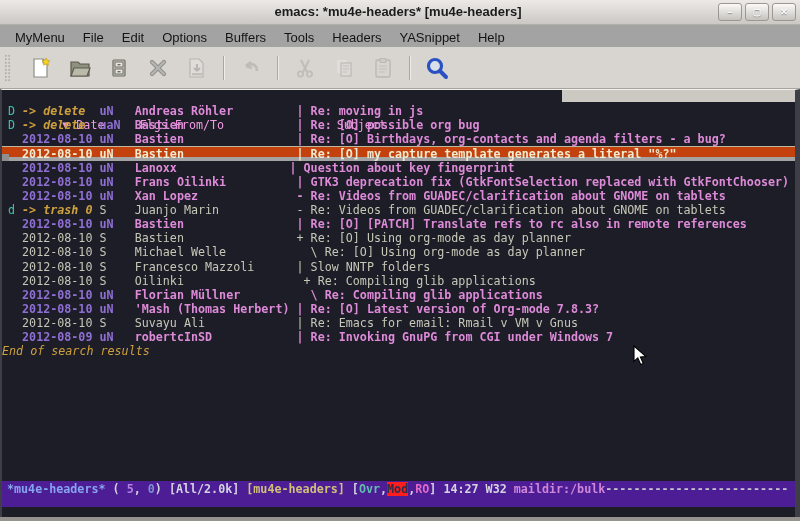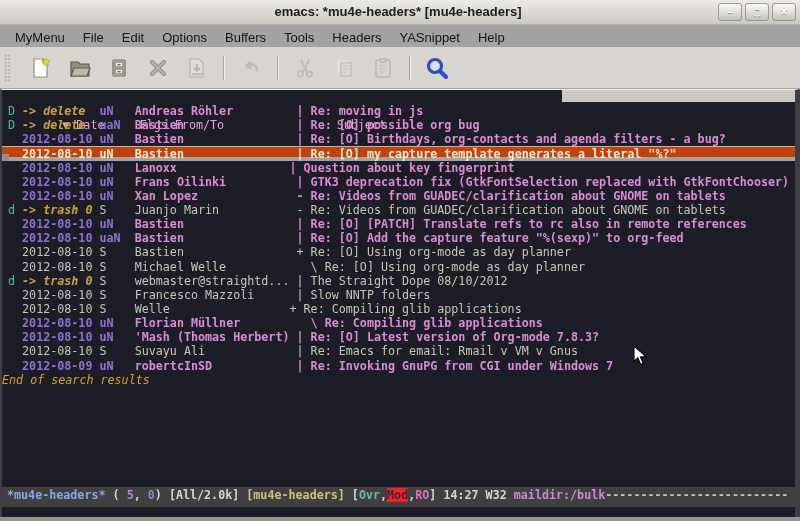--- a/index.html
+++ b/index.html
@@ -50,22 +50,22 @@
   .row.marked .dt{color:#cfa13d !important;font-style:italic;font-weight:bold;}
   .row.current{background:#c2410c;border-top:1px solid #bdb89e;border-bottom:4px solid #a3a3a3;z-index:1;}
   .row.current .mk,.row.current .dt,.row.current .fl,
   .row.current .fr,.row.current .sj{color:#f2ecd2 !important;font-weight:bold;font-style:normal;}
   .row.current::after{content:"";position:absolute;left:0;bottom:-4px;width:7px;height:7px;background:#8f8f8f;}
 
   .end-marker{height:14.15px;line-height:14.15px;white-space:pre;
     color:#cfa13d;font-style:italic;flex:none;}
   .spacer{flex:1;}
 
-  .mode-line{height:20px;line-height:16px;white-space:pre;overflow:hidden;flex:none;
-    background:#404040;font-weight:bold;padding-left:5px;}
+  .mode-line{height:26px;line-height:16px;white-space:pre;overflow:hidden;flex:none;
+    background:#4c1d95;font-weight:bold;padding-left:5px;}
   .ml-buffer{color:#87a4ef;}
   .ml-plain{color:#d4d4e0;}
   .ml-count-unread{color:#b47fe2;}
   .ml-count-other{color:#7d8fd0;}
   .ml-major-mode{color:#cfc07a;}
   .ml-ovr{color:#62bdae;}
   .ml-mod{color:#2c2c4a;background:#ff1d1d;}
   .ml-ro{color:#e06cc8;}
   .ml-maildir{color:#cf86d8;}
   .ml-dashes{color:#c2c2cc;}
@@ -199,26 +199,24 @@
     <div class="rows">
         <div class="row unread marked"><span class="mk">D </span><span class="dt">-&gt; delete  </span><span class="fl">uN   </span><span class="fr">Andreas Röhler         </span><span class="sj">| Re: moving in js</span></div>
         <div class="row unread marked"><span class="mk">D </span><span class="dt">-&gt; delete  </span><span class="fl">uaN  </span><span class="fr">Bastien                </span><span class="sj">| Re: [O] possible org bug</span></div>
         <div class="row unread"><span class="mk">  </span><span class="dt">2012-08-10 </span><span class="fl">uN   </span><span class="fr">Bastien                </span><span class="sj">| Re: [O] Birthdays, org-contacts and agenda filters - a bug?</span></div>
         <div class="row unread current"><span class="mk">  </span><span class="dt">2012-08-10 </span><span class="fl">uN   </span><span class="fr">Bastien                </span><span class="sj">| Re: [O] my capture template generates a literal "%?"</span></div>
         <div class="row unread"><span class="mk">  </span><span class="dt">2012-08-10 </span><span class="fl">uN   </span><span class="fr">Lanoxx                </span><span class="sj">| Question about key fingerprint</span></div>
         <div class="row unread"><span class="mk">  </span><span class="dt">2012-08-10 </span><span class="fl">uN   </span><span class="fr">Frans Oilinki          </span><span class="sj">| GTK3 deprecation fix (GtkFontSelection replaced with GtkFontChooser)</span></div>
         <div class="row unread"><span class="mk">  </span><span class="dt">2012-08-10 </span><span class="fl">uN   </span><span class="fr">Xan Lopez              </span><span class="sj">- Re: Videos from GUADEC/clarification about GNOME on tablets</span></div>
         <div class="row read marked"><span class="mk">d </span><span class="dt">-&gt; trash 0 </span><span class="fl">S    </span><span class="fr">Juanjo Marin           </span><span class="sj">- Re: Videos from GUADEC/clarification about GNOME on tablets</span></div>
         <div class="row unread"><span class="mk">  </span><span class="dt">2012-08-10 </span><span class="fl">uN   </span><span class="fr">Bastien                </span><span class="sj">| Re: [O] [PATCH] Translate refs to rc also in remote references</span></div>
-        <div class="row unread"><span class="mk">  </span><span class="dt">2012-08-10 </span><span class="fl">uaN  </span><span class="fr">Bastien                </span><span class="sj">| Re: [O] Add the capture feature "%(sexp)" to org-feed</span></div>
         <div class="row read"><span class="mk">  </span><span class="dt">2012-08-10 </span><span class="fl">S    </span><span class="fr">Bastien                </span><span class="sj">+ Re: [O] Using org-mode as day planner</span></div>
         <div class="row read"><span class="mk">  </span><span class="dt">2012-08-10 </span><span class="fl">S    </span><span class="fr">Michael Welle          </span><span class="sj">  \ Re: [O] Using org-mode as day planner</span></div>
-        <div class="row read marked"><span class="mk">d </span><span class="dt">-&gt; trash 0 </span><span class="fl">S    </span><span class="fr">webmaster@straightd... </span><span class="sj">| The Straight Dope 08/10/2012</span></div>
         <div class="row read"><span class="mk">  </span><span class="dt">2012-08-10 </span><span class="fl">S    </span><span class="fr">Francesco Mazzoli      </span><span class="sj">| Slow NNTP folders</span></div>
-        <div class="row read"><span class="mk">  </span><span class="dt">2012-08-10 </span><span class="fl">S    </span><span class="fr">Welle                 </span><span class="sj">+ Re: Compiling glib applications</span></div>
+        <div class="row read"><span class="mk">  </span><span class="dt">2012-08-10 </span><span class="fl">S    </span><span class="fr">Oilinki                 </span><span class="sj">+ Re: Compiling glib applications</span></div>
         <div class="row unread"><span class="mk">  </span><span class="dt">2012-08-10 </span><span class="fl">uN   </span><span class="fr">Florian Müllner        </span><span class="sj">  \ Re: Compiling glib applications</span></div>
         <div class="row unread"><span class="mk">  </span><span class="dt">2012-08-10 </span><span class="fl">uN   </span><span class="fr">'Mash (Thomas Herbert) </span><span class="sj">| Re: [O] Latest version of Org-mode 7.8.3?</span></div>
         <div class="row read"><span class="mk">  </span><span class="dt">2012-08-10 </span><span class="fl">S    </span><span class="fr">Suvayu Ali             </span><span class="sj">| Re: Emacs for email: Rmail v VM v Gnus</span></div>
         <div class="row unread"><span class="mk">  </span><span class="dt">2012-08-09 </span><span class="fl">uN   </span><span class="fr">robertcInSD            </span><span class="sj">| Re: Invoking GnuPG from CGI under Windows 7</span></div>
       </div>
 
     <div class="end-marker">End of search results</div>
 
     <div class="spacer"></div>
 

